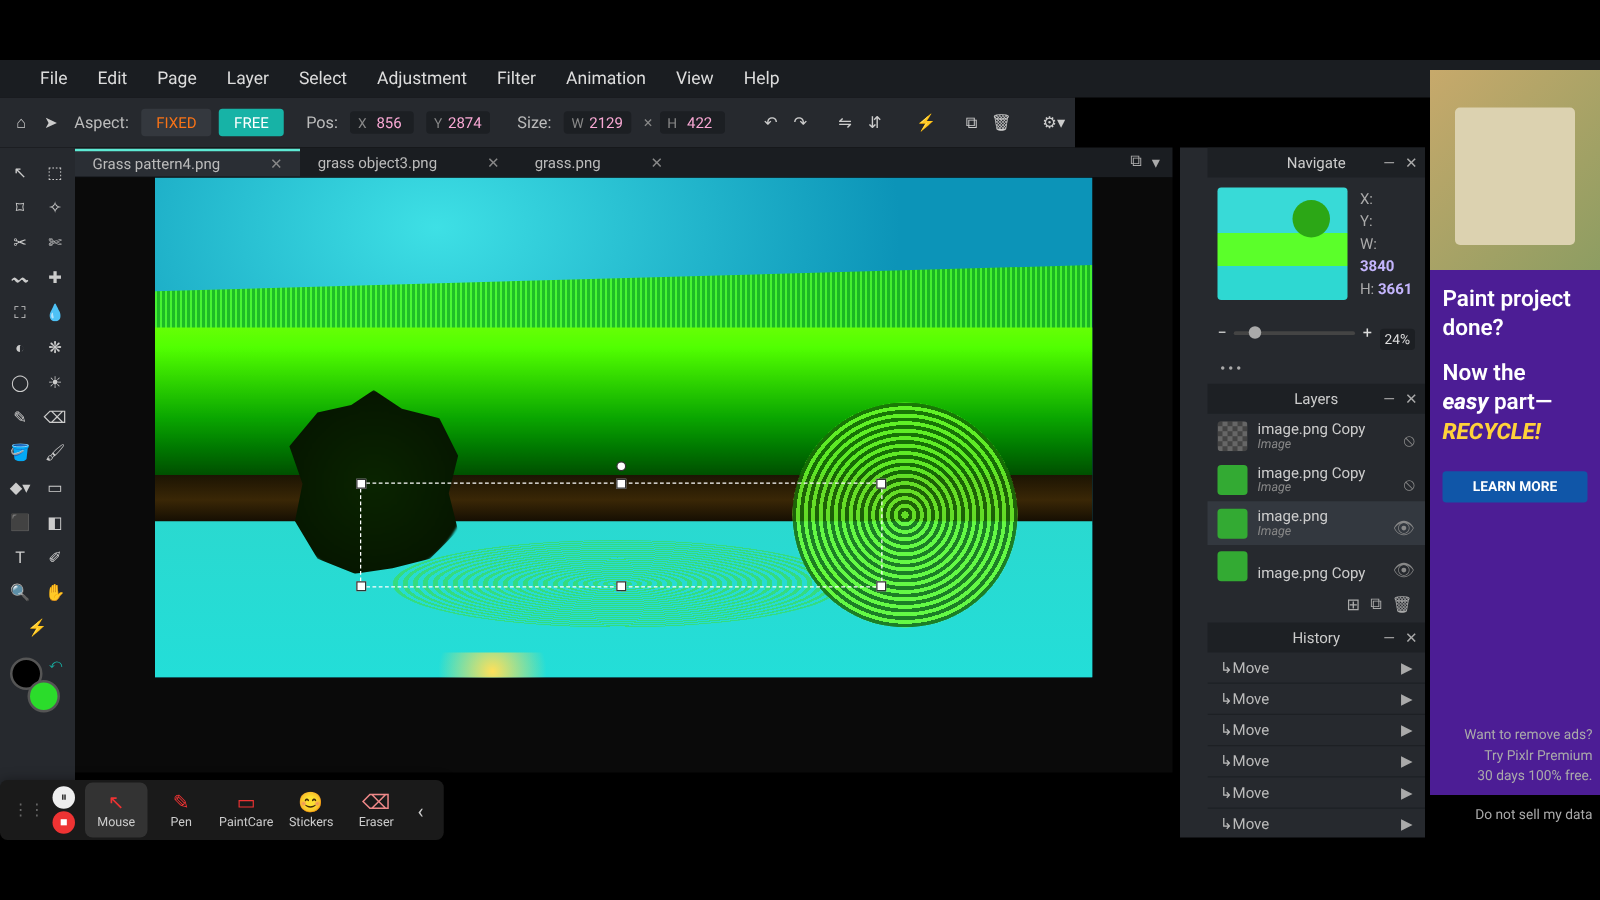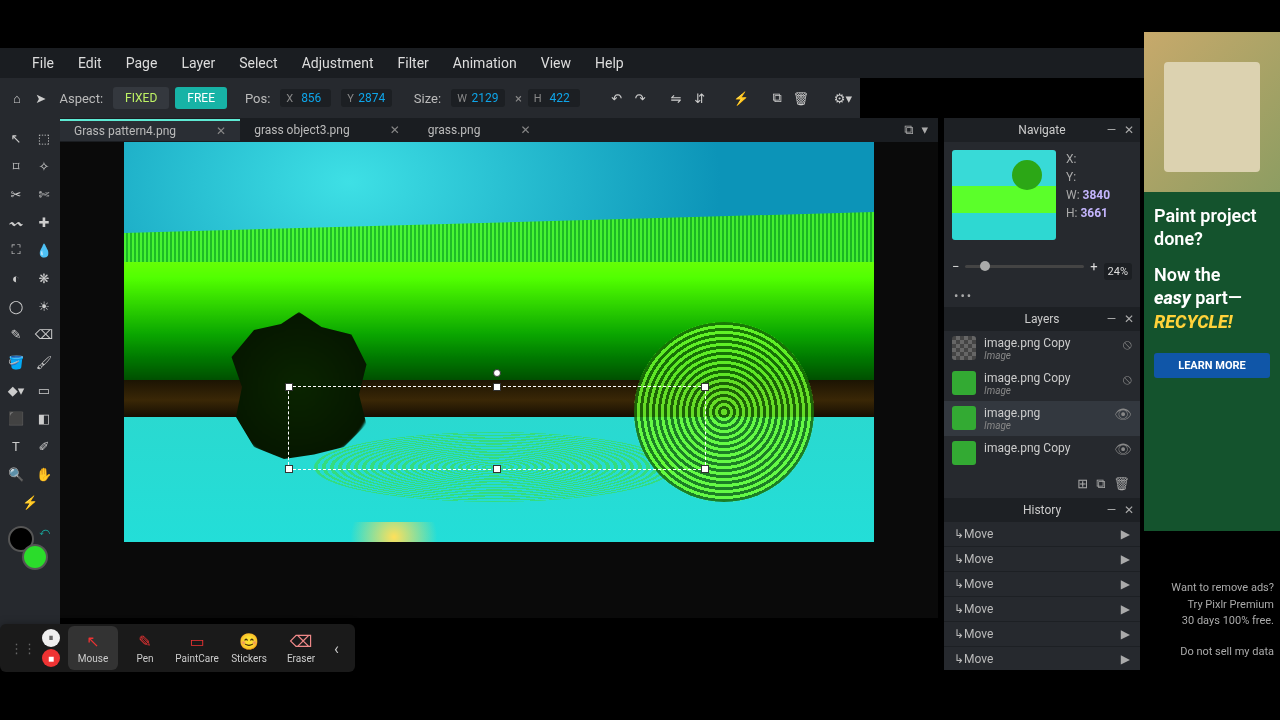--- a/index.html
+++ b/index.html
@@ -4,25 +4,25 @@
 <style>
 * { box-sizing: border-box; margin: 0; padding: 0; font-family: -apple-system, BlinkMacSystemFont, "Segoe UI", Roboto, sans-serif; }
 body { background: #000; color: #ddd; width: 1280px; height: 720px; overflow: hidden; position: relative; font-size: 13px; }
 
 .menubar { position: absolute; top: 48px; left: 0; right: 0; height: 30px; background: #1a1d21; display: flex; align-items: center; padding-left: 20px; }
 .menubar span { padding: 0 12px; font-size: 14px; color: #ddd; cursor: pointer; }
 
 .optbar { position: absolute; top: 78px; left: 0; width: 860px; height: 40px; background: #26292e; display: flex; align-items: center; padding: 0 8px; gap: 6px; }
 .optbar .icon { width: 26px; height: 26px; display: flex; align-items: center; justify-content: center; color: #ccc; cursor: pointer; }
 .optbar .lbl { font-size: 13px; color: #bbb; margin: 0 4px; }
-.optbar .pill { padding: 4px 12px; font-size: 12px; background: #34383e; color: #bef264; border-radius: 3px; }
+.optbar .pill { padding: 4px 12px; font-size: 12px; background: #34383e; color: #f97316; border-radius: 3px; }
 .optbar .pill.active { background: #17b3a6; color: #fff; }
 .numfld { display: flex; align-items: center; background: #1c1f23; border-radius: 3px; padding: 2px 6px; margin-right: 4px; }
 .numfld .k { font-size: 11px; color: #888; margin-right: 4px; }
-.numfld .v { font-size: 12px; color: #0ea5e9; min-width: 28px; text-align: center; }
+.numfld .v { font-size: 12px; color: #f9a8d4; min-width: 28px; text-align: center; }
 
 .tabs { position: absolute; top: 118px; left: 60px; width: 878px; height: 24px; background: #1a1d21; display: flex; align-items: center; }
 .tab { padding: 3px 14px; font-size: 12px; color: #bbb; display: flex; align-items: center; gap: 10px; }
 .tab.active { background: #2a2e34; border-top: 2px solid #5eead4; }
 .tab .x { color: #888; cursor: pointer; margin-left: 30px; }
 .tabend { margin-left: auto; padding-right: 10px; display: flex; gap: 8px; color: #aaa; }
 
 .toolbar { position: absolute; top: 118px; left: 0; width: 60px; bottom: 60px; background: #26292e; display: flex; flex-direction: column; align-items: center; padding-top: 8px; }
 .trow { display: flex; gap: 4px; margin-bottom: 4px; }
 .tbtn { width: 24px; height: 24px; display: flex; align-items: center; justify-content: center; color: #ccc; cursor: pointer; border-radius: 3px; }
@@ -42,51 +42,51 @@
 .blob { position: absolute; top: 170px; left: 100px; width: 150px; height: 150px; background: radial-gradient(circle, #0a2400, #041100); border-radius: 50%; filter: blur(1px); clip-path: polygon(50% 0,65% 10%,85% 15%,95% 35%,90% 55%,95% 75%,80% 90%,60% 95%,40% 98%,20% 90%,8% 70%,12% 50%,5% 30%,20% 12%,38% 8%); }
 .spiral { position: absolute; top: 180px; right: 60px; width: 180px; height: 180px; border-radius: 50%; background: repeating-radial-gradient(circle, #6eff2c 0 3px, #1a6e07 3px 6px); opacity: .85; }
 .ripple { position: absolute; top: 290px; left: 190px; width: 360px; height: 70px; background: repeating-radial-gradient(ellipse at center, #3fdd3a 0 4px, transparent 4px 8px); opacity: .55; border-radius: 50%; }
 .selbox { position: absolute; top: 244px; left: 164px; width: 418px; height: 84px; border: 1px dashed #fff; }
 .selbox .h { position: absolute; width: 8px; height: 8px; background: #fff; border: 1px solid #333; }
 .selbox .tl { top: -4px; left: -4px; } .selbox .tr { top: -4px; right: -4px; }
 .selbox .bl { bottom: -4px; left: -4px; } .selbox .br { bottom: -4px; right: -4px; }
 .selbox .tm { top: -4px; left: 50%; margin-left: -4px; } .selbox .bm { bottom: -4px; left: 50%; margin-left: -4px; }
 .selbox .rot { top: -18px; left: 50%; margin-left: -4px; width: 8px; height: 8px; border-radius: 50%; }
 
-.rpanel { position: absolute; top: 118px; left: 944px; width: 196px; bottom: 50px; background: #26292e; display: flex; flex-direction: column; overflow: hidden; }
+.rpanel { position: absolute; top: 118px; left: 944px; width: 196px; bottom: 50px; background: #26292e; display: flex; flex-direction: column; overflow: hidden; padding-left: 22px; }
 .phdr { height: 24px; background: #1d2024; display: flex; align-items: center; justify-content: center; font-size: 12px; color: #ccc; position: relative; }
 .phdr .collapse { position: absolute; right: 24px; color: #aaa; cursor: pointer; }
 .phdr .close { position: absolute; right: 6px; color: #aaa; cursor: pointer; }
 .navbody { padding: 8px; display: flex; gap: 10px; }
 .thumb { width: 104px; height: 90px; background: linear-gradient(#38dad7 40%, #5bff2a 40% 70%, #2ed8d2 70%); border-radius: 3px; position: relative; }
 .thumb::after { content: ""; position: absolute; top: 10px; right: 14px; width: 30px; height: 30px; background: #2ca716; border-radius: 50%; }
 .navinfo { font-size: 12px; color: #aaa; line-height: 1.5; }
 .navinfo b { color: #c4b5fd; }
 .zoomrow { display: flex; align-items: center; padding: 4px 8px; gap: 6px; }
 .zoomrow .track { flex: 1; height: 3px; background: #444; border-radius: 2px; position: relative; }
 .zoomrow .track::after { content: ""; position: absolute; left: 12%; top: -4px; width: 10px; height: 10px; background: #aaa; border-radius: 50%; }
 .zoomrow .pct { font-size: 11px; background: #1c1f23; padding: 2px 4px; border-radius: 3px; margin-top: 11px; }
 .dots3 { padding: 4px 10px; color: #aaa; letter-spacing: 2px; }
 
 .layerlist { display: flex; flex-direction: column; }
-.lrow { display: flex; align-items: flex-start; padding: 5px 8px; gap: 8px; font-size: 12px; color: #ccc; }
+.lrow { display: flex; align-items: flex-end; padding: 5px 8px; gap: 8px; font-size: 12px; color: #ccc; }
 .lrow.sel { background: #33383f; }
 .lthumb { width: 24px; height: 24px; background: #3a3; border-radius: 3px; flex-shrink: 0; }
 .lthumb.chk { background: repeating-conic-gradient(#666 0 25%, #444 0 50%) 0/8px 8px; }
 .lrow .sub { font-size: 10px; color: #888; font-style: italic; display: block; }
 .eye { margin-left: auto; color: #888; font-size: 14px; }
 .lactions { display: flex; justify-content: flex-end; gap: 8px; padding: 6px 10px; color: #aaa; }
 
 .histlist { flex: 1; overflow: hidden; }
 .hrow { display: flex; align-items: center; padding: 5px 10px; font-size: 12px; color: #bbb; border-bottom: 1px solid #1d2024; }
 .hrow .arr { margin-left: auto; color: #aaa; }
 .hrow.sel { background: #17b3a6; color: #fff; }
 .hrow.sel .arr { color: #fff; }
 
-.ad { position: absolute; top: 32px; right: 0; width: 136px; height: 499px; background: #14532d; color: #fff; }
+.ad { position: absolute; top: 56px; right: 0; width: 136px; height: 580px; background: #4c1d95; color: #fff; }
 .adimg { height: 160px; background: linear-gradient(135deg, #c7a96b, #8d9d62); position: relative; }
 .adimg::after { content: ""; position: absolute; inset: 30px 20px 20px; background: #dcd2b0; border-radius: 4px; }
 .adtxt { padding: 12px 10px; font-size: 18px; font-weight: 600; line-height: 1.3; }
 .adtxt .easy { font-style: italic; font-weight: 800; }
 .adtxt .rec { color: #ffd23a; font-weight: 800; font-style: italic; }
 .adbtn { margin: 8px 10px; padding: 6px 20px; background: #1056a8; color: #fff; font-size: 11px; font-weight: 700; text-align: center; border-radius: 3px; }
 .adlogo { position: absolute; bottom: 0; left: 0; right: 0; height: 70px; background: #fff; color: #333; display: flex; flex-direction: column; align-items: center; justify-content: center; font-size: 14px; font-weight: 700; }
 .cans { display: flex; gap: 3px; margin-bottom: 4px; }
 .cans span { width: 12px; border-radius: 2px 2px 0 0; }
 

